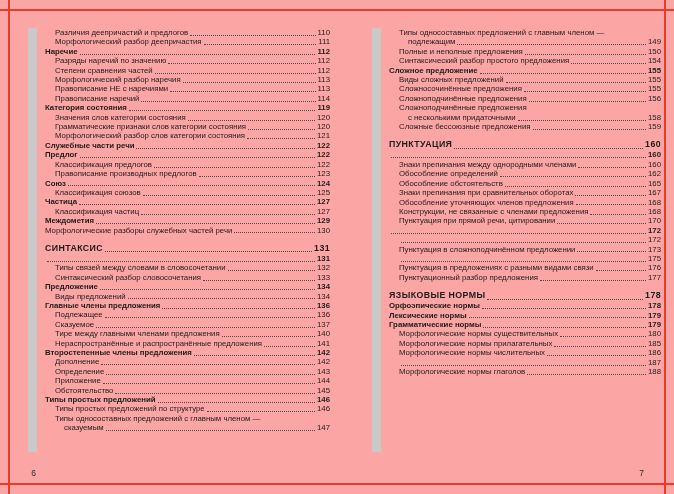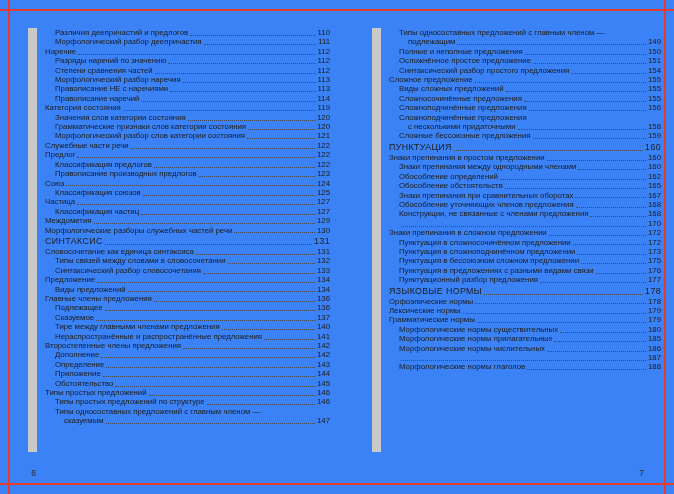--- a/index.html
+++ b/index.html
@@ -1,38 +1,38 @@
 <!DOCTYPE html>
 <html><head>
 <meta charset="utf-8">
 <style>
   html,body{margin:0;padding:0;}
   body{width:674px;height:494px;background:#e9e7e2;}
   .canvas{
-    position:relative;width:674px;height:494px;background:#3b82f6;overflow:hidden;
+    position:relative;width:674px;height:494px;background:#fca5a5;overflow:hidden;
     font-family:"Liberation Sans","DejaVu Sans",sans-serif;color:#1c1c1a;
   }
   
   .rl{position:absolute;background:#e73b2c;}
   .rl.h{left:0;right:0;height:2px;}
   .rl.top{top:9px;}
   .rl.btm{bottom:9px;}
   .rl.v{top:0;bottom:0;width:2px;}
   .rl.lft{left:8px;}
   .rl.rgt{right:8px;}
   
   .page{position:absolute;top:18px;height:460px;}
   .page-left{left:28px;width:305px;}
   .page-right{left:372px;width:292px;}
   .bar{position:absolute;left:0;top:10px;width:9px;height:424px;background:#c9c9c9;}
   .toc{position:absolute;left:17px;right:3px;top:10px;}
   
   .entry{display:flex;align-items:flex-end;font-size:7.8px;line-height:9.4px;font-weight:normal;}
-  .entry.b{font-weight:normal;}
-  .lvl0{font-size:8.8px;line-height:12px;font-weight:bold;letter-spacing:0.4px;}
+  .entry.b{font-weight:bold;}
+  .lvl0{margin-top:7px;font-size:8.8px;line-height:12px;font-weight:bold;letter-spacing:0.4px;}
   .lvl2{padding-left:10px;}
   .entry.cont{padding-left:19px;text-align:right;}
   .t{flex:0 1 auto;}
   .dots{flex:1 1 6px;min-width:6px;border-bottom:1px dotted #4a4a4a;margin:0 2px 1.5px 2px;}
   .pg{flex:0 0 auto;}
   .page-num{position:absolute;bottom:0;font-size:8.5px;color:#2b2b2b;}
   .pn-left{left:1px;width:9px;text-align:center;}
   .pn-right{right:20px;}
 </style>
 </head>
@@ -156,21 +156,20 @@
           <span class="t">Морфологические разборы служебных частей речи</span>
           <span class="dots"></span>
           <span class="pg">130</span>
         </div>
         <div class="entry lvl0 b">
           <span class="t">СИНТАКСИС</span>
           <span class="dots"></span>
           <span class="pg">131</span>
         </div>
         <div class="entry lvl1 b">
-          <span class="t">Словосочетание как единица синтаксиса</span>
           <span class="dots"></span>
           <span class="pg">131</span>
         </div>
         <div class="entry lvl2">
           <span class="t">Типы связей между словами в словосочетании</span>
           <span class="dots"></span>
           <span class="pg">132</span>
         </div>
         <div class="entry lvl2">
           <span class="t">Синтаксический разбор словосочетания</span>
@@ -269,25 +268,20 @@
           <span class="t">подлежащим</span>
           <span class="dots"></span>
           <span class="pg">149</span>
         </div>
         <div class="entry lvl2">
           <span class="t">Полные и неполные предложения</span>
           <span class="dots"></span>
           <span class="pg">150</span>
         </div>
         <div class="entry lvl2">
-          <span class="t">Осложнённое простое предложение</span>
-          <span class="dots"></span>
-          <span class="pg">151</span>
-        </div>
-        <div class="entry lvl2">
           <span class="t">Синтаксический разбор простого предложения</span>
           <span class="dots"></span>
           <span class="pg">154</span>
         </div>
         <div class="entry lvl1 b">
           <span class="t">Сложное предложение</span>
           <span class="dots"></span>
           <span class="pg">155</span>
         </div>
         <div class="entry lvl2">
@@ -317,21 +311,20 @@
           <span class="t">Сложные бессоюзные предложения</span>
           <span class="dots"></span>
           <span class="pg">159</span>
         </div>
         <div class="entry lvl0 b">
           <span class="t">ПУНКТУАЦИЯ</span>
           <span class="dots"></span>
           <span class="pg">160</span>
         </div>
         <div class="entry lvl1 b">
-          <span class="t">Знаки препинания в простом предложении</span>
           <span class="dots"></span>
           <span class="pg">160</span>
         </div>
         <div class="entry lvl2">
           <span class="t">Знаки препинания между однородными членами</span>
           <span class="dots"></span>
           <span class="pg">160</span>
         </div>
         <div class="entry lvl2">
           <span class="t">Обособление определений</span>
@@ -352,40 +345,38 @@
           <span class="t">Обособление уточняющих членов предложения</span>
           <span class="dots"></span>
           <span class="pg">168</span>
         </div>
         <div class="entry lvl2">
           <span class="t">Конструкции, не связанные с членами предложения</span>
           <span class="dots"></span>
           <span class="pg">168</span>
         </div>
         <div class="entry lvl2">
+          <span class="t">Пунктуация при прямой речи, цитировании</span>
           <span class="dots"></span>
           <span class="pg">170</span>
         </div>
         <div class="entry lvl1 b">
-          <span class="t">Знаки препинания в сложном предложении</span>
           <span class="dots"></span>
           <span class="pg">172</span>
         </div>
         <div class="entry lvl2">
-          <span class="t">Пунктуация в сложносочинённом предложении</span>
           <span class="dots"></span>
           <span class="pg">172</span>
         </div>
         <div class="entry lvl2">
           <span class="t">Пунктуация в сложноподчинённом предложении</span>
           <span class="dots"></span>
           <span class="pg">173</span>
         </div>
         <div class="entry lvl2">
-          <span class="t">Пунктуация в бессоюзном сложном предложении</span>
           <span class="dots"></span>
           <span class="pg">175</span>
         </div>
         <div class="entry lvl2">
           <span class="t">Пунктуация в предложениях с разными видами связи</span>
           <span class="dots"></span>
           <span class="pg">176</span>
         </div>
         <div class="entry lvl2">
           <span class="t">Пунктуационный разбор предложения</span>

